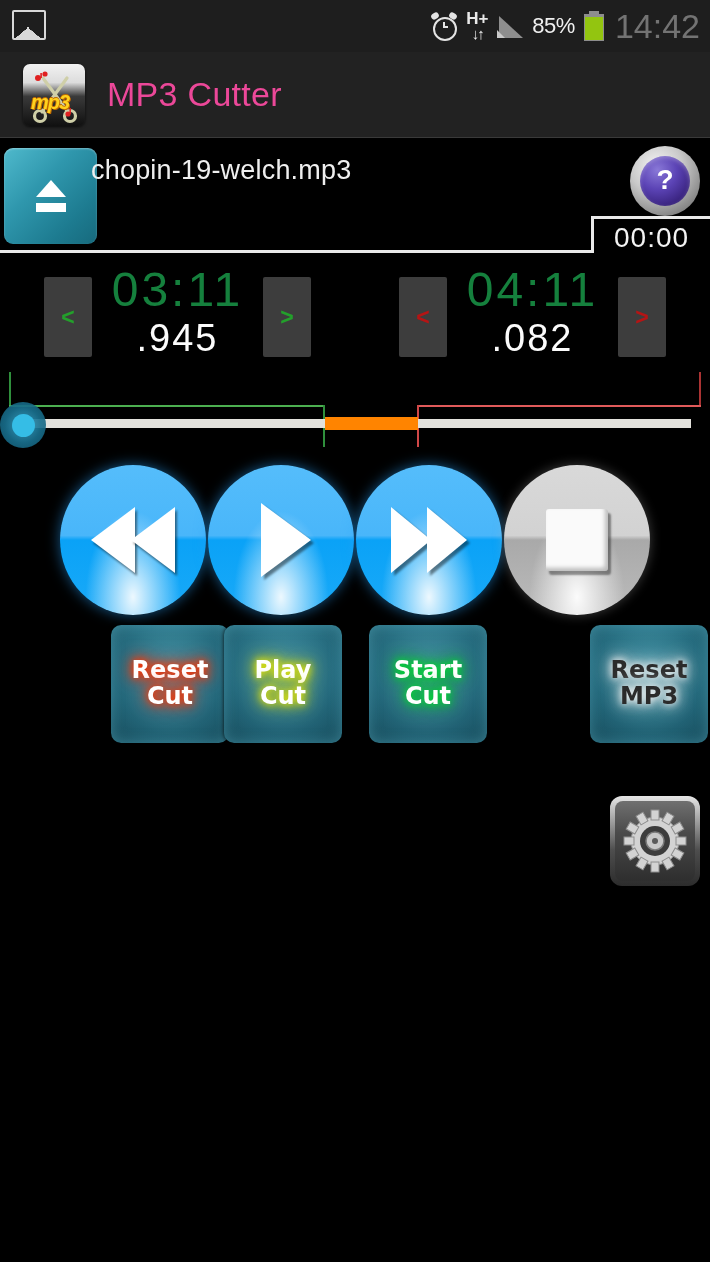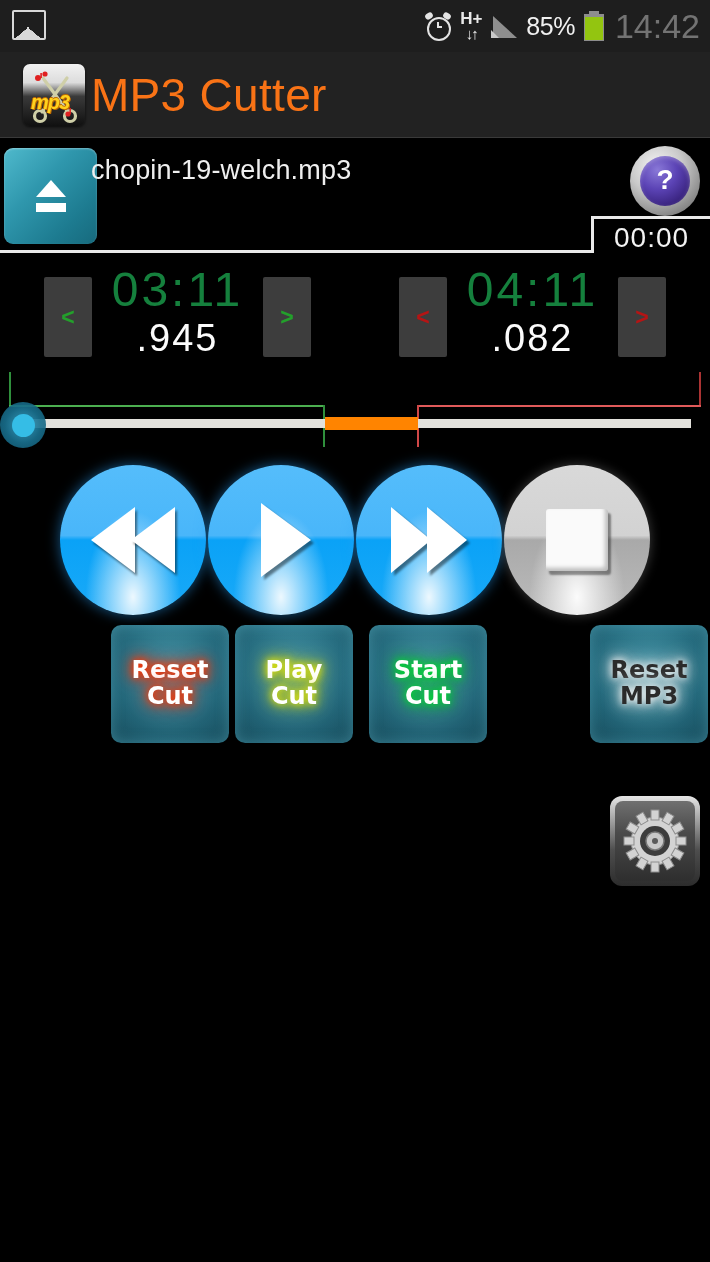--- a/index.html
+++ b/index.html
@@ -60,21 +60,21 @@
     width: 26px; height: 24px; position: relative;
   }
   .signal .tri {
     position: absolute; right: 0; bottom: 0; width: 0; height: 0;
     border-left: 24px solid #8e8e8e; border-top: 22px solid transparent;
   }
   .signal .tri2 {
     position: absolute; left: 0; bottom: 0; width: 0; height: 0;
     border-left: 8px solid #c9c9c9; border-top: 8px solid transparent;
   }
-  .batt-pct { color: #f0f0f0; font-size: 25px; letter-spacing: -0.5px; text-align: center; }
+  .batt-pct { color: #f0f0f0; font-size: 22px; letter-spacing: -0.5px; text-align: center; }
   .battery { position: relative; width: 20px; height: 30px; }
   .battery .cap {
     position: absolute; left: 5px; top: 0; width: 10px; height: 4px; background: #8d8d8d;
   }
   .battery .body {
     position: absolute; left: 0; top: 3px; width: 20px; height: 27px; background: #8d8d8d;
   }
   .battery .fill {
     position: absolute; left: 1px; top: 6px; width: 18px; height: 23px; background: #93c510;
   }
@@ -96,21 +96,21 @@
   .app-icon .scissors {
     position: absolute; left: 0; top: 0; width: 62px; height: 62px;
   }
   .app-icon .mp3 {
     position: absolute; left: 8px; top: 27px;
     font-size: 20px; font-weight: bold; font-style: italic;
     color: #ffd21e; text-shadow: 1px 1px 0 #c06a00, -1px 0 0 #c06a00, 0 -1px 0 #c06a00;
     letter-spacing: -1px;
   }
   .app-title {
-    color: #f97316; font-size: 46px; margin-left: 6px; font-weight: normal;
+    color: #ec4899; font-size: 34px; margin-left: 22px; font-weight: normal;
     letter-spacing: .3px;
   }
 
   
   .filerow { position: absolute; left: 0; top: 138px; width: 710px; height: 115px; }
   .eject-btn {
     position: absolute; left: 4px; top: 10px; width: 93px; height: 96px;
     border-radius: 9px;
     background: linear-gradient(135deg, #4fb9cc 0%, #2f97ad 38%, #1d7b90 75%, #176a7d 100%);
     box-shadow: inset 0 1px 2px rgba(255,255,255,.35), 0 2px 3px rgba(0,0,0,.6);
@@ -253,21 +253,21 @@
   .cutbtn {
     position: absolute; top: 0; width: 118px; height: 118px; border-radius: 10px;
     background:
       radial-gradient(ellipse at 50% 45%, rgba(110,190,205,.55) 0%, rgba(40,100,118,.5) 62%, rgba(22,62,76,.55) 100%),
       linear-gradient(to bottom, #2b7e92 0%, #1e6a7e 55%, #17596b 100%);
     box-shadow: inset 0 0 14px rgba(120,220,240,.35), 0 0 4px rgba(0,0,0,.9);
     display: flex; flex-direction: column; align-items: center; justify-content: center;
     line-height: 1.08;
   }
   #cut-reset { left: 111px; }
-  #cut-play { left: 235px; }
+  #cut-play { left: 224px; }
   #cut-start { left: 357px; margin-left: 12px; }
   #cut-merge { left: 590px; }
   .cutbtn span {
     font-size: 24px; font-weight: bold; font-family: "DejaVu Sans", sans-serif;
   }
   .glow-red span { color: #ffffff; text-shadow: 0 0 7px #ff3000, 0 0 13px #ff4400, 0 0 19px #ff2200; }
   .glow-yellow span { color: #ffffff; text-shadow: 0 0 7px #e8e80a, 0 0 13px #dddd00, 0 0 19px #cccc00; }
   .glow-green span { color: #ffffff; text-shadow: 0 0 7px #00e030, 0 0 13px #00c828, 0 0 19px #00b020; }
   .glow-white span { color: #2b2b2b; text-shadow: 0 0 7px #f4f4f4, 0 0 13px #eaeaea, 0 0 20px #e0e0e0; }
 

